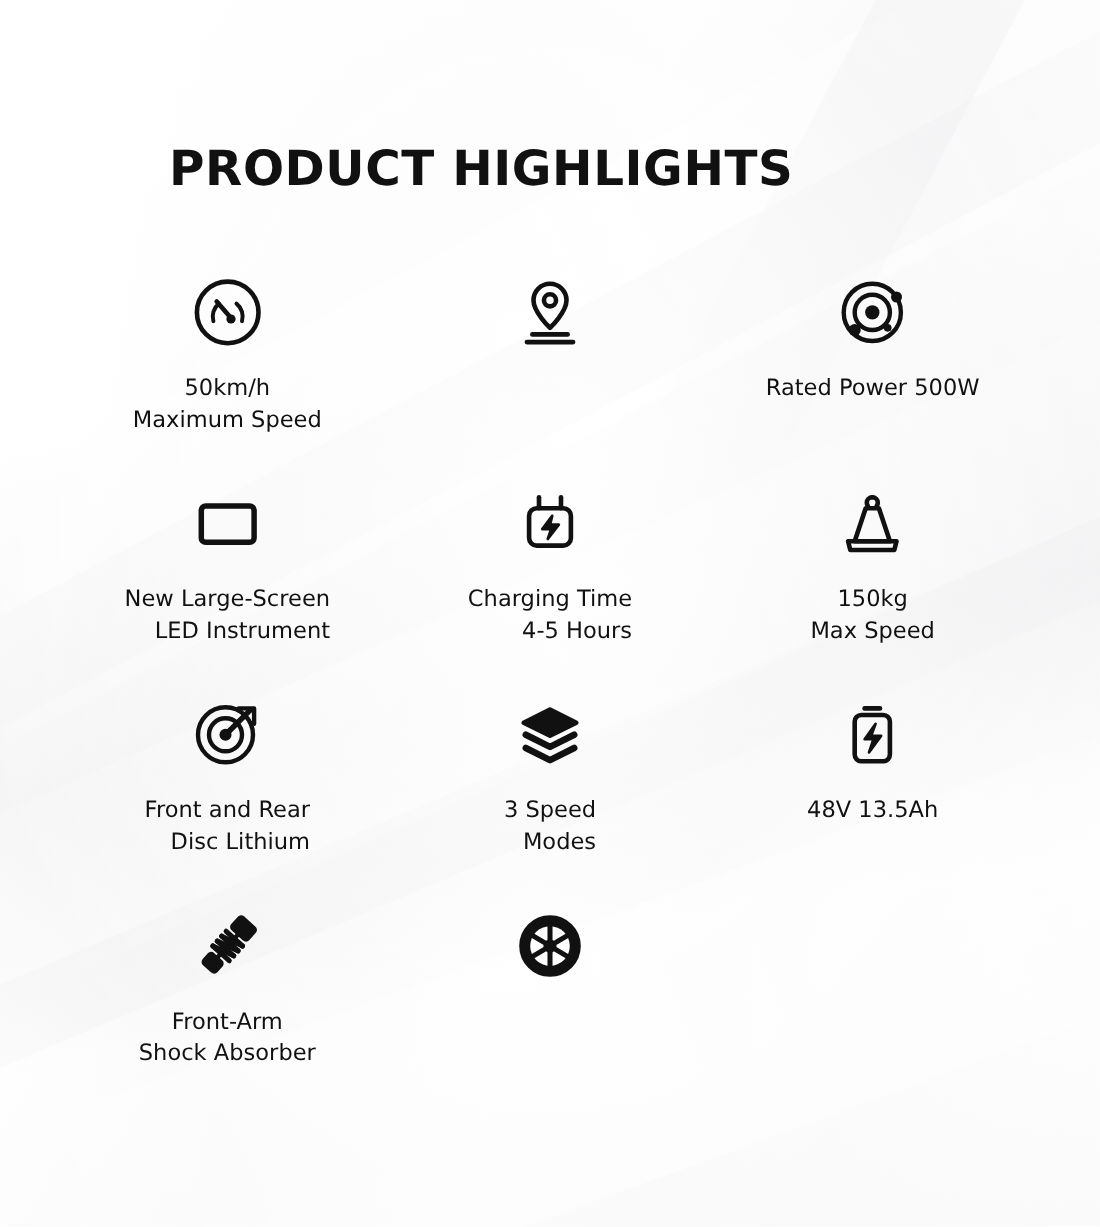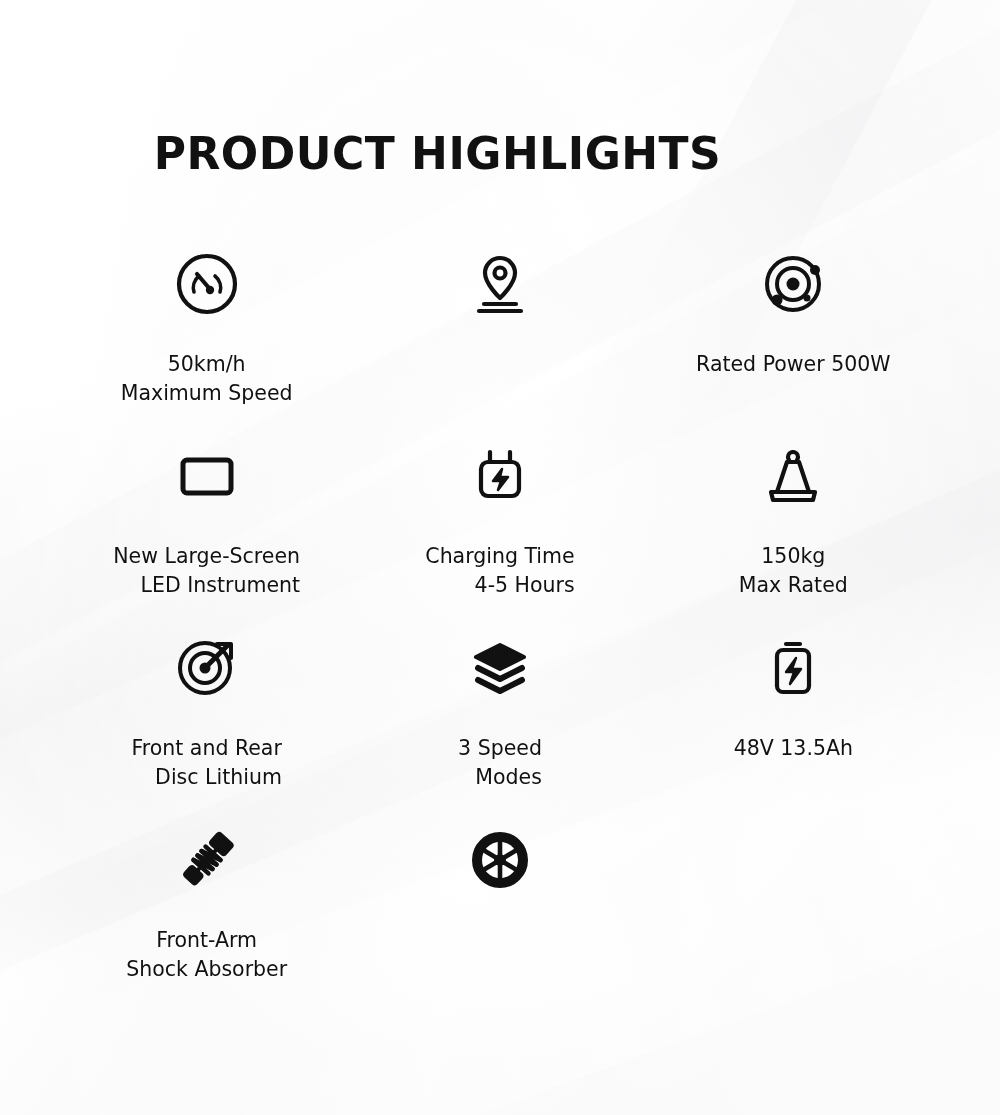--- a/index.html
+++ b/index.html
@@ -103,21 +103,21 @@
   .icon-wrap {
     height: 76px;
     display: flex;
     align-items: center;
     justify-content: center;
   }
   .icon-wrap svg {
     display: block;
   }
   .cap {
-    margin-top: 28px;
+    margin-top: 16px;
     text-align: center;
     color: #111111;
     font-size: 20.5px;
     line-height: 29px;
     font-family: "DejaVu Sans", sans-serif;
     white-space: nowrap;
   }
   .cap .l2 { display: block; text-align: right; }
 </style>
 </head>
@@ -215,21 +215,21 @@
         <div class="icon-wrap">
           <svg width="72" height="72" viewBox="0 0 72 72" fill="none" stroke="#111111" stroke-width="4.2" stroke-linecap="round" stroke-linejoin="round">
             <path d="M36 12 a5 5 0 0 1 5 5 a5 5 0 0 1 -1 3"></path>
             <path d="M36 12 a5 5 0 0 0 -5 5 a5 5 0 0 0 1 3"></path>
             <path d="M30 22 H42 L52 52 H20 Z"></path>
             <path d="M14 52 H58 L56 60 H16 Z"></path>
           </svg>
         </div>
         <div class="cap">
           <span>150kg</span>
-          <span class="l2">Max Rated</span>
+          <span class="l2">Max Speed</span>
         </div>
       </div>
 
       <div class="cell">
         <div class="icon-wrap">
           <svg width="72" height="72" viewBox="0 0 72 72" fill="none" stroke="#111111" stroke-width="4" stroke-linecap="round" stroke-linejoin="round">
             <circle cx="34" cy="36" r="25"></circle>
             <circle cx="34" cy="36" r="15"></circle>
             <circle cx="34" cy="36" r="5.5" fill="#111111" stroke="none"></circle>
             <path d="M34 36 L56 14" stroke-width="5"></path>

